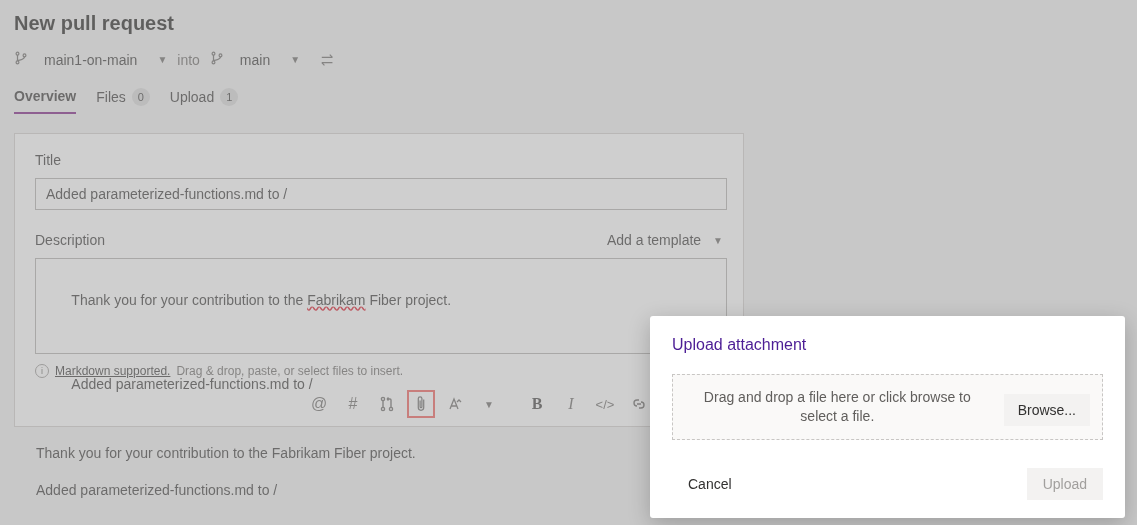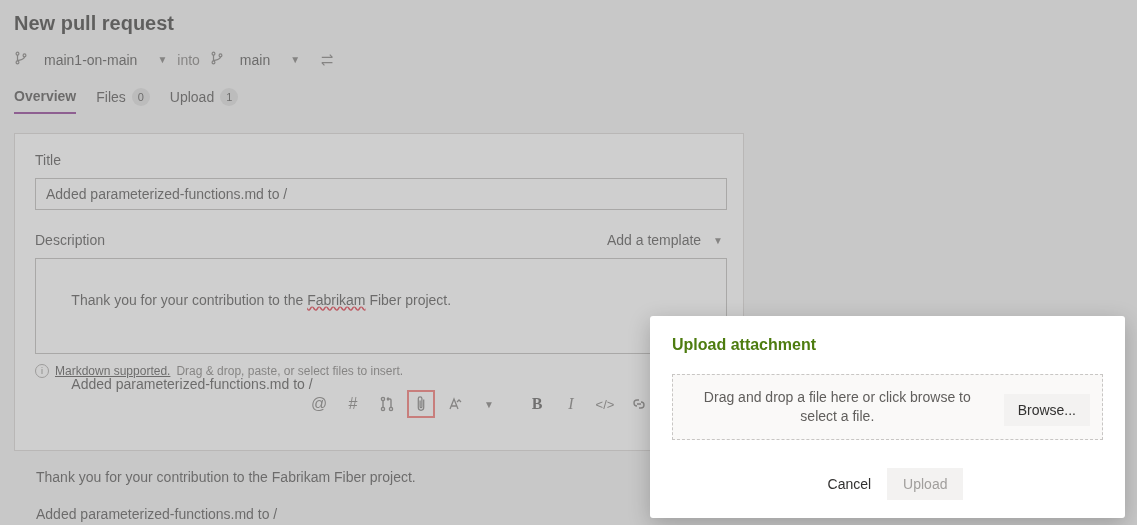--- a/index.html
+++ b/index.html
@@ -68,21 +68,21 @@
     background: #c3c3c3;
     font-size: 11px;
     padding: 0 5px;
     color: #323130;
   }
   .panel {
     margin-top: 18px;
     background: #e6e6e6;
     border: 1px solid #bdbab8;
     width: 730px;
-    padding: 18px 20px 32px 20px;
+    padding: 18px 20px 8px 20px;
   }
   .field-label {
     font-size: 14px;
     color: #323130;
     display: block;
     margin-bottom: 10px;
   }
   .desc-header {
     display: flex;
     justify-content: space-between;
@@ -187,23 +187,23 @@
     top: 316px;
     width: 475px;
     background: #fff;
     border-radius: 3px;
     box-shadow: 0 6px 22px rgba(0,0,0,0.22);
     padding: 20px 22px 18px 22px;
     pointer-events: auto;
   }
   .modal-title {
     font-size: 16px;
-    font-weight: 700;
+    font-weight: 400;
     margin-bottom: 20px;
-    color: #4d7c0f;
+    color: #4c1d95;
   }
   .dropzone {
     border: 1px dashed #c8c6c4;
     background: #faf9f8;
     height: 66px;
     display: flex;
     align-items: center;
     padding: 0 12px;
     gap: 14px;
   }
@@ -219,21 +219,21 @@
     border: none;
     height: 32px;
     padding: 0 14px;
     font: inherit;
     cursor: pointer;
     color: #323130;
     margin-top: 6px;
   }
   .modal-actions {
     display: flex;
-    justify-content: center;
+    justify-content: space-between;
     margin-top: 28px;
   }
   .btn {
     height: 32px;
     padding: 0 16px;
     border: none;
     font: inherit;
     cursor: pointer;
     background: #fff;
     color: #323130;

